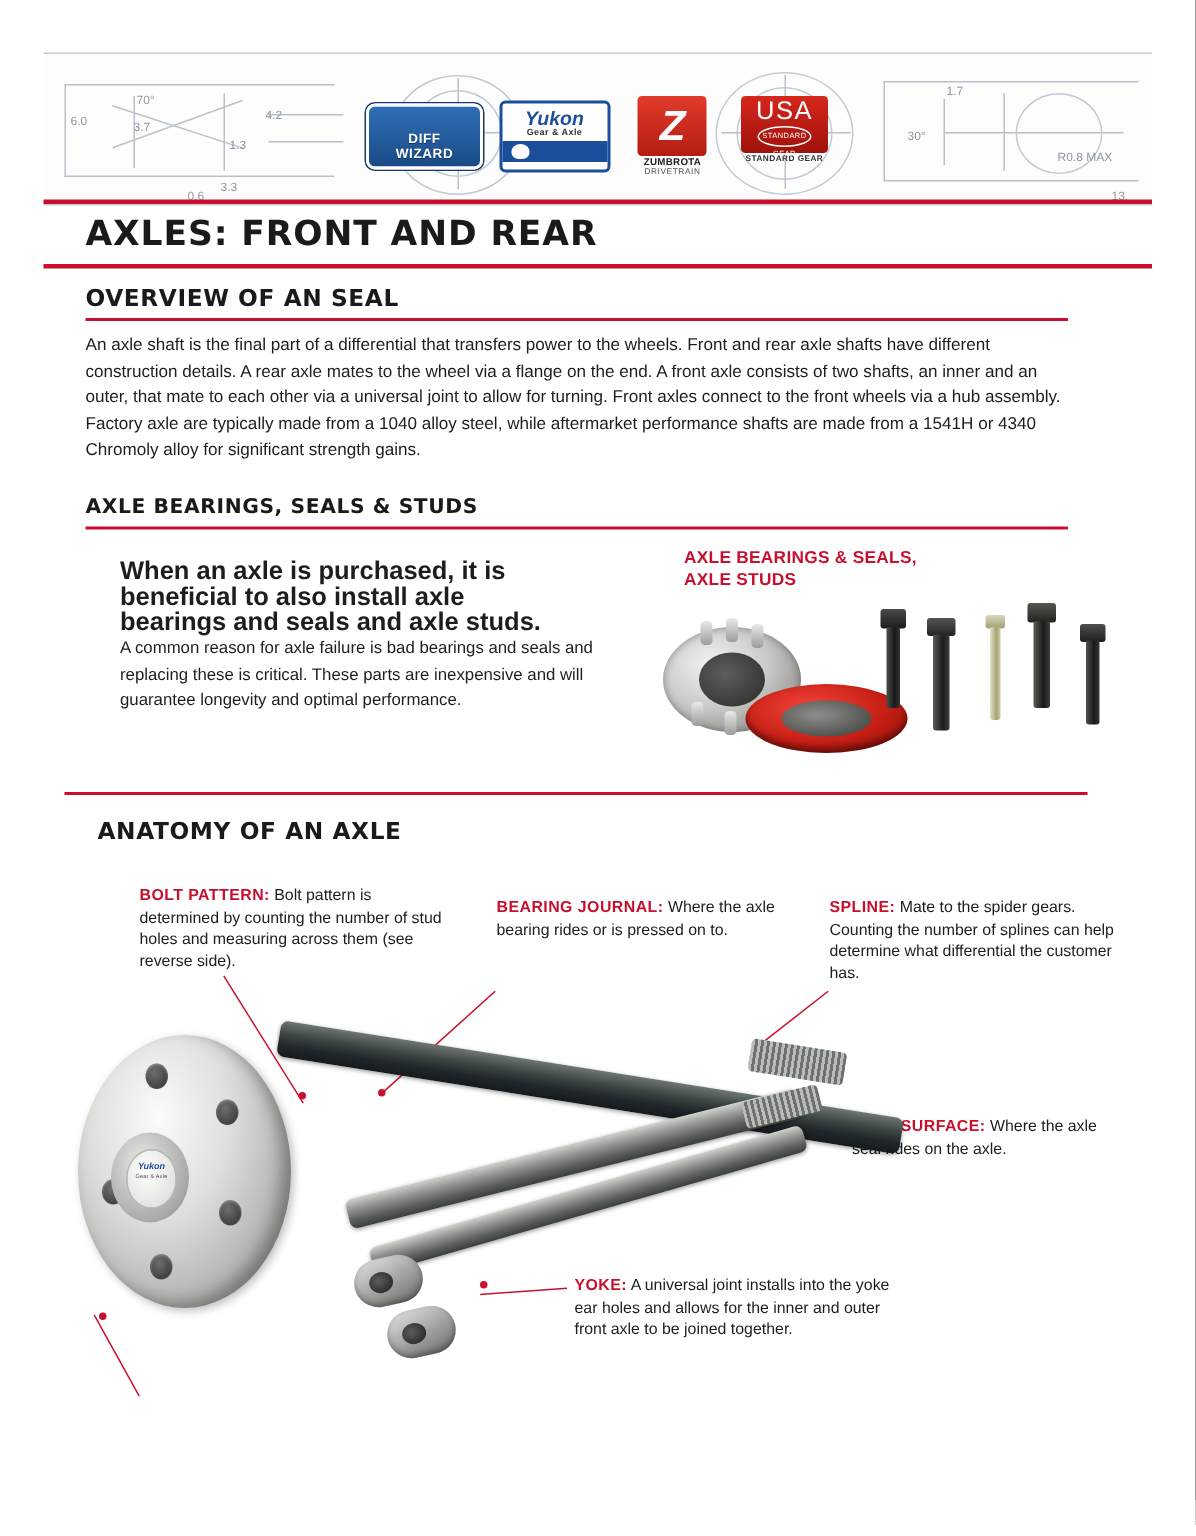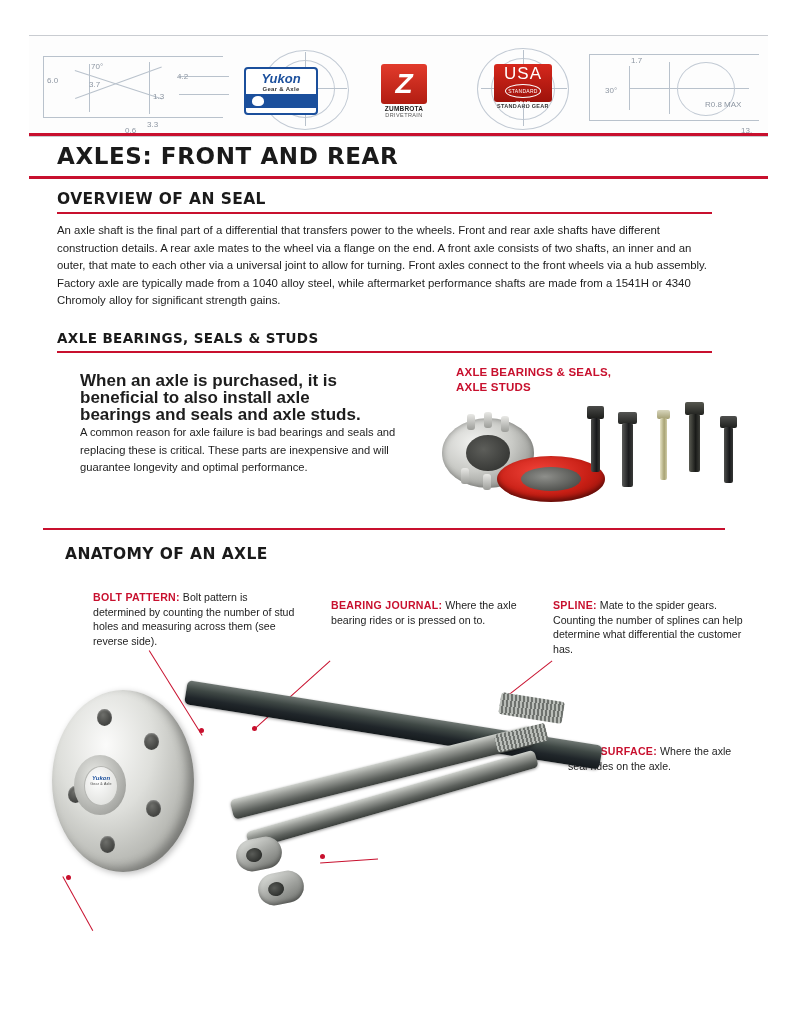--- a/index.html
+++ b/index.html
@@ -461,20 +461,28 @@
       <div class="bp-line" style="left:600px;top:52px;width:120px;height:1px;"></div>
       <div class="bp-circle" style="left:648px;top:26px;width:56px;height:52px;"></div>
       <div class="bp-text" style="left:602px;top:20px;">1.7</div>
       <div class="bp-text" style="left:576px;top:50px;">30°</div>
       <div class="bp-text" style="left:676px;top:64px;">R0.8 MAX</div>
       <div class="bp-text" style="left:712px;top:42px;margin-top:48px;">13.</div>
     </div>
 
     <div class="logos">
 
+      <div class="logo logo-diffwizard">
+        <div class="dw-badge">
+          <div class="dw-text">
+            <div>DIFF</div>
+            <div>WIZARD</div>
+          </div>
+        </div>
+      </div>
 
       <div class="logo logo-yukon">
         <div class="yk-badge">
           <div class="yk-title">Yukon</div>
           <div class="yk-sub">Gear &amp; Axle</div>
           <div class="yk-bar"></div>
         </div>
       </div>
 
       <div class="logo logo-zumbrota">
@@ -550,20 +558,23 @@
   </div>
 
   <div class="callout" style="left:553px;top:598px;width:190px;">
     <span class="term">SPLINE:</span><span> Mate to the spider gears. Counting the number of splines can help determine what differential the customer has.</span>
   </div>
 
   <div class="callout" style="left:568px;top:744px;width:180px;">
     <span class="term">SEAL SURFACE:</span><span> Where the axle seal rides on the axle.</span>
   </div>
 
+  <div class="callout" style="left:383px;top:850px;width:210px;">
+    <span class="term">YOKE:</span><span> A universal joint installs into the yoke ear holes and allows for the inner and outer front axle to be joined together.</span>
+  </div>
 
 
   <div class="leader" style="left:149px;top:650px;width:100px;transform:rotate(58deg);"></div>
   <div class="dot" style="left:199px;top:728px;"></div>
 
   <div class="leader" style="left:330px;top:660px;width:102px;transform:rotate(138deg);"></div>
   <div class="dot" style="left:252px;top:726px;"></div>
 
   <div class="leader" style="left:552px;top:660px;width:60px;transform:rotate(142deg);"></div>
   <div class="dot" style="left:504px;top:696px;"></div>

